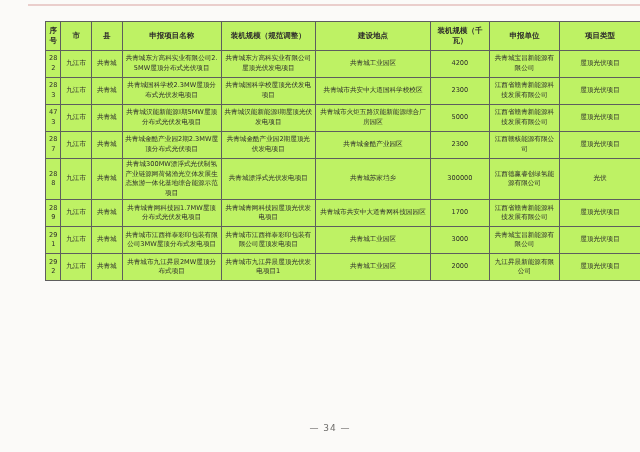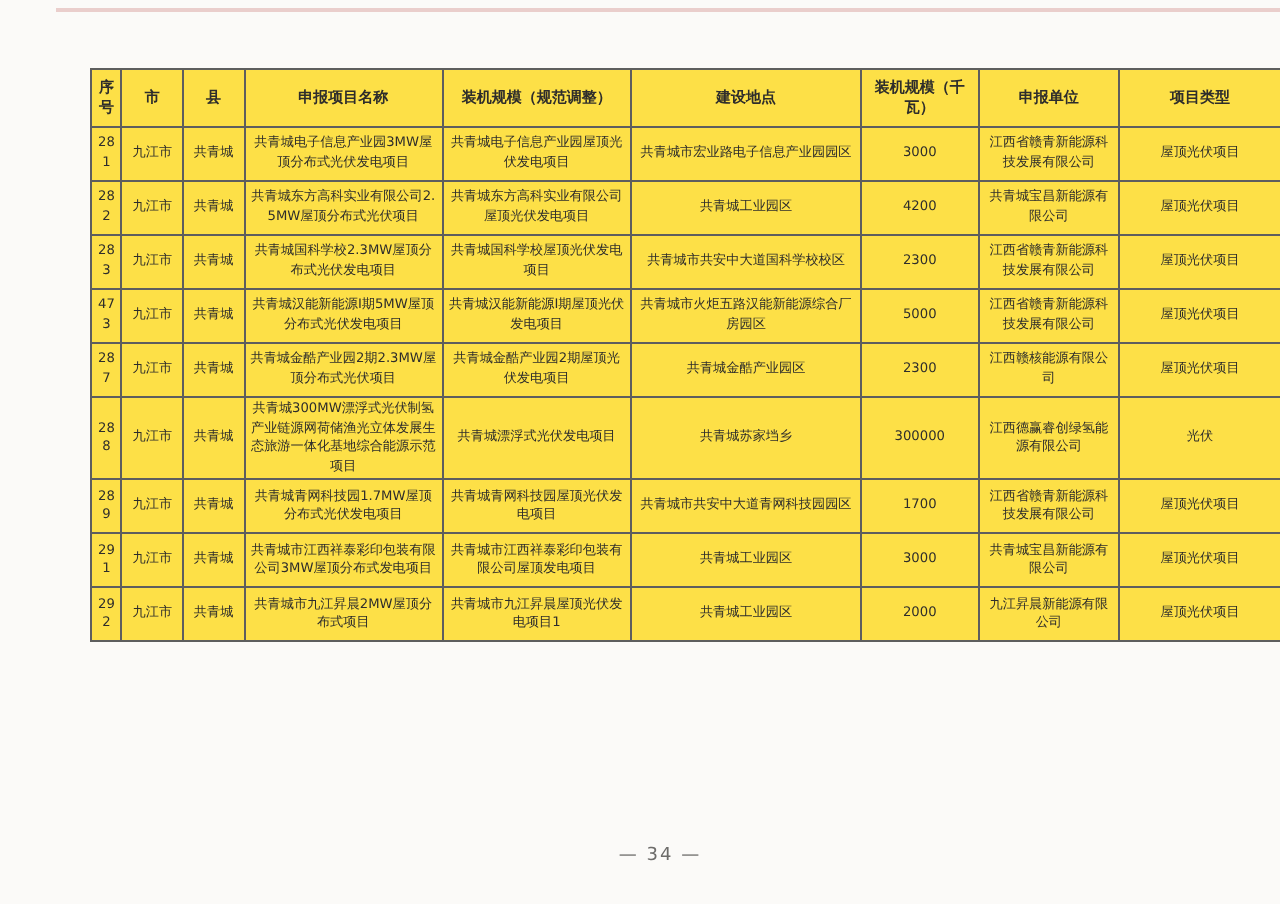--- a/index.html
+++ b/index.html
@@ -22,25 +22,25 @@
     left: 28px;
     top: 4px;
     width: 612px;
     height: 2px;
     background: #e6c3c1;
     opacity: 0.8;
   }
   table.doc-table {
     position: absolute;
     left: 45px;
-    top: 34px;
+    top: 21px;
     width: 596px;
     border-collapse: collapse;
     table-layout: fixed;
-    background: #fde047;
+    background: #bef264;
   }
   table.doc-table th,
   table.doc-table td {
     border: 1px solid #5e5e5e;
     text-align: center;
     vertical-align: middle;
     color: #2e2d2b;
     word-break: break-all;
     padding: 1px 2px;
   }
@@ -90,31 +90,20 @@
           <th>县</th>
           <th>申报项目名称</th>
           <th>装机规模（规范调整）</th>
           <th>建设地点</th>
           <th>装机规模（千瓦）</th>
           <th>申报单位</th>
           <th>项目类型</th>
         </tr>
       </thead>
     <tbody>
-        <tr>
-          <td>281</td>
-          <td>九江市</td>
-          <td>共青城</td>
-          <td>共青城电子信息产业园3MW屋顶分布式光伏发电项目</td>
-          <td>共青城电子信息产业园屋顶光伏发电项目</td>
-          <td>共青城市宏业路电子信息产业园园区</td>
-          <td>3000</td>
-          <td>江西省赣青新能源科技发展有限公司</td>
-          <td>屋顶光伏项目</td>
-        </tr>
         <tr>
           <td>282</td>
           <td>九江市</td>
           <td>共青城</td>
           <td>共青城东方高科实业有限公司2.5MW屋顶分布式光伏项目</td>
           <td>共青城东方高科实业有限公司屋顶光伏发电项目</td>
           <td>共青城工业园区</td>
           <td>4200</td>
           <td>共青城宝昌新能源有限公司</td>
           <td>屋顶光伏项目</td>

